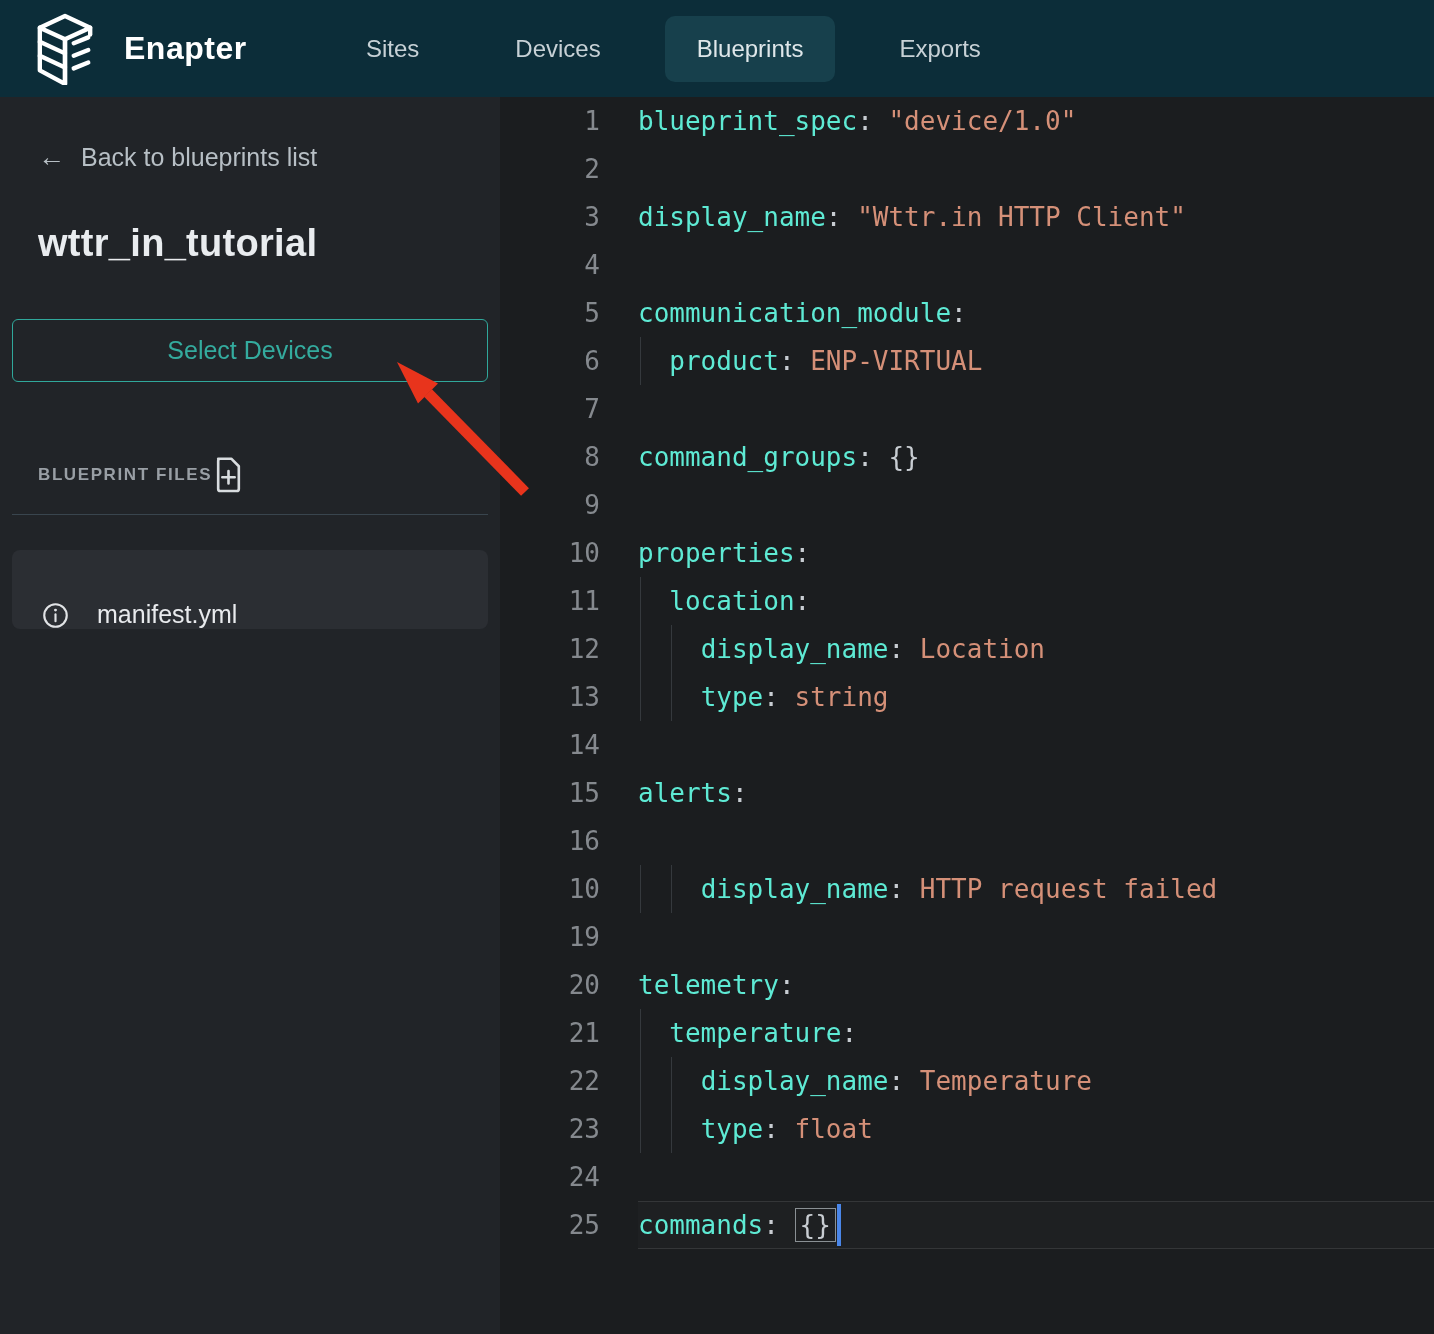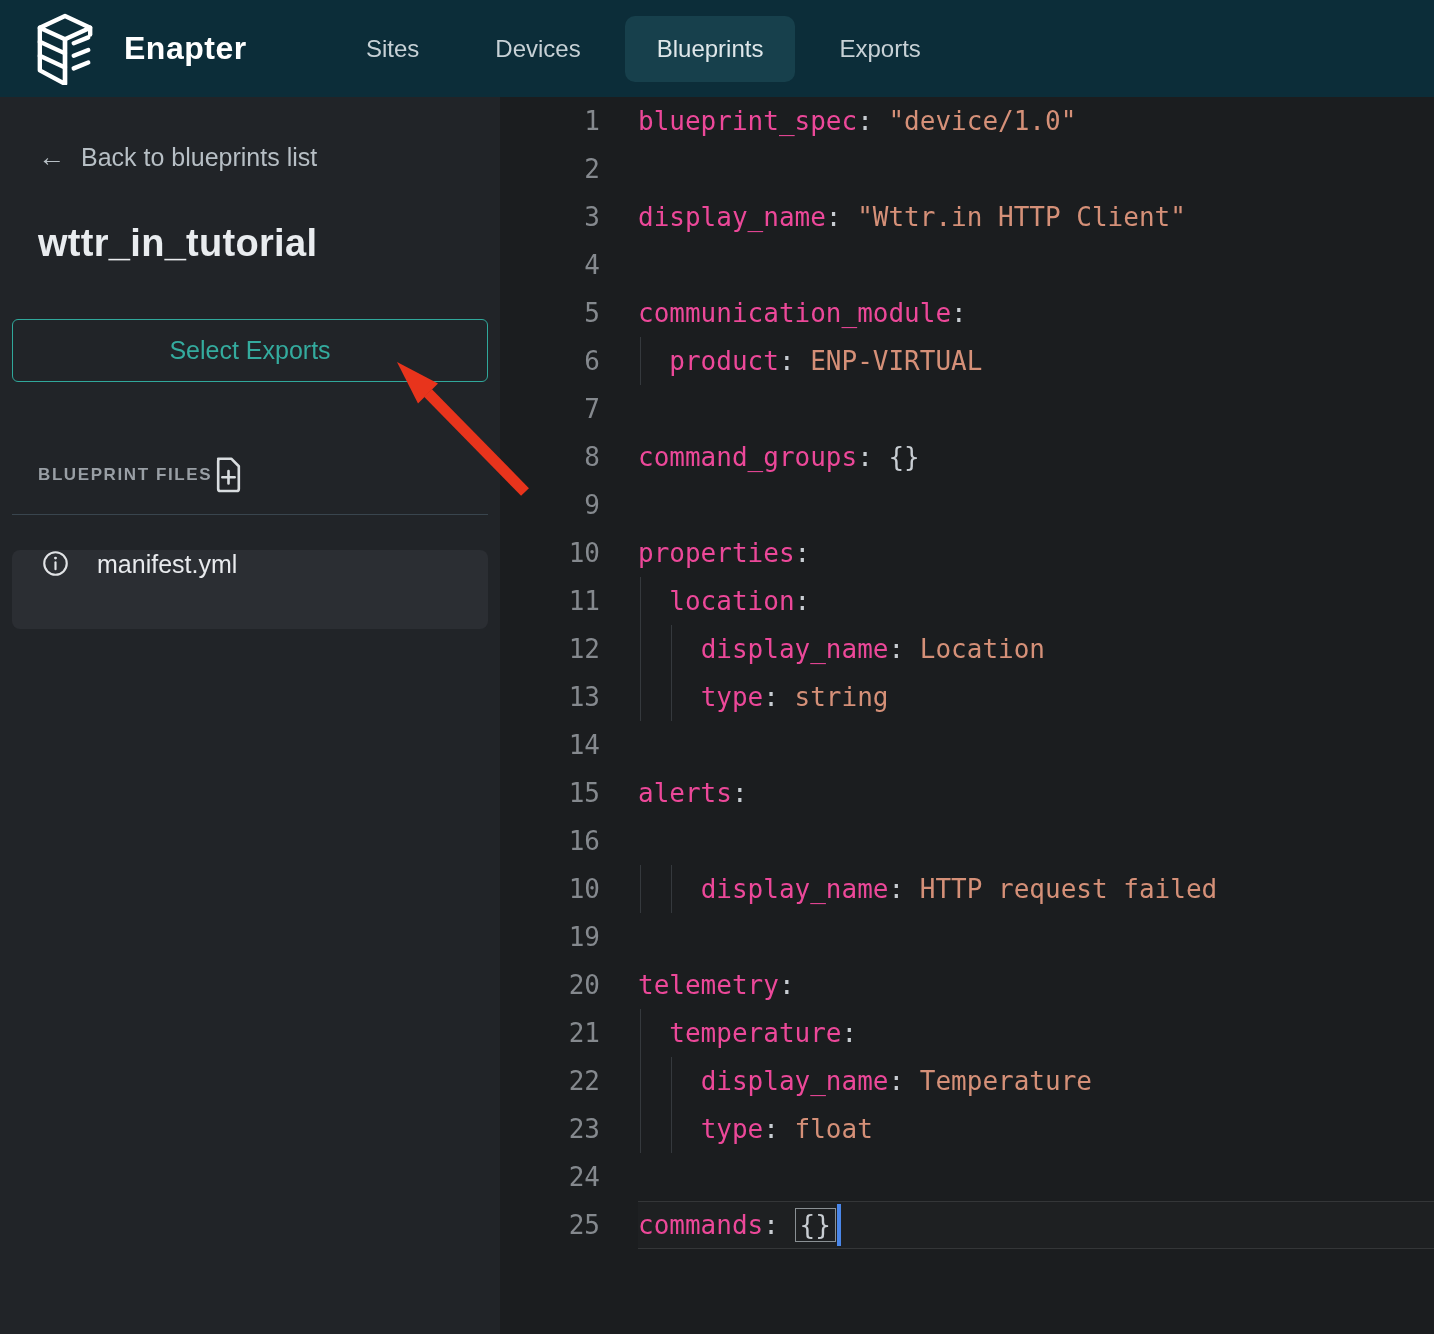--- a/index.html
+++ b/index.html
@@ -10,21 +10,21 @@
     font-family:"Liberation Sans", sans-serif;
   }
 
   
   header {
     height:97px; background:#0c2d39;
     display:flex; align-items:center;
   }
   .brand { display:flex; align-items:center; gap:28px; margin-left:34px; width:300px; }
   .brand-name { color:#ffffff; font-size:32px; font-weight:bold; letter-spacing:.5px; }
-  nav { display:flex; align-items:center; gap:12px; }
+  nav { display:flex; align-items:center; gap:32px; }
   .nav-item {
     color:#c7d1d6; font-size:24px; font-weight:500;
     padding:19px 32px; border-radius:10px; cursor:pointer; white-space:nowrap;
   }
   .nav-item.active { background:#17404c; color:#dfe7ea; }
 
   
   .sidebar {
     position:absolute; left:0; top:97px; bottom:0; width:500px;
     background:#212428; padding:0 12px;
@@ -43,41 +43,41 @@
     color:#34ab9e; font-size:25px; font-weight:500; font-family:inherit; cursor:pointer;
   }
   .files-header {
     margin:73px 16px 0 26px; display:flex; align-items:center; justify-content:flex-start;
   }
   .files-label { color:#999fa5; font-size:17px; font-weight:bold; letter-spacing:1.6px; }
   .add-file-btn { background:none; border:none; padding:0; cursor:pointer; line-height:0; }
   .sb-divider { margin-top:20px; border:none; border-top:1px solid #39454e; }
   .file-row {
     margin-top:35px; height:79px; background:#2b2e33; border-radius:8px;
-    display:flex; align-items:flex-start; padding-left:30px; gap:28px; cursor:pointer;
+    display:flex; align-items:flex-end; padding-left:30px; gap:28px; cursor:pointer;
   }
   .file-name { color:#e8eaed; font-size:25px; }
 
   
   .editor {
     position:absolute; left:500px; top:97px; right:0; bottom:0;
     background:#1b1d1f; font-family:"DejaVu Sans Mono", monospace;
     font-size:26px; overflow:hidden;
   }
   .ed-line { display:flex; height:48px; line-height:48px; }
   .gutter {
     flex:none; width:100px; text-align:right; color:#85898e;
     user-select:none;
   }
   .code { position:relative; flex:1; margin-left:38px; white-space:pre; color:#c8cdd2; }
   .code.current {
     box-shadow: inset 0 1px 0 rgba(255,255,255,.10), inset 0 -1px 0 rgba(255,255,255,.10);
     background: rgba(255,255,255,.015);
   }
-  .tok-key { color:#ec4899; }
+  .tok-key { color:#5eead4; }
   .tok-str { color:#d59078; }
   .tok-punc { color:#c8cdd2; }
   .guide { position:absolute; top:0; bottom:0; width:1px; background:#35393d; }
   .bracket-box {
     color:#c8cdd2; border:1px solid #8a9094; padding:1px 4px; margin-right:1px;
   }
   .cursor {
     display:inline-block; width:4px; height:42px; background:#4a86e8;
     vertical-align:middle; margin-top:-4px;
   }
@@ -114,21 +114,21 @@
 </header>
 
 <aside class="sidebar">
   <div class="back-link">
     <span class="back-arrow">←</span>
     <span>Back to blueprints list</span>
   </div>
 
   <h1 class="bp-title">wttr_in_tutorial</h1>
 
-  <button class="select-device-btn">Select Exports</button>
+  <button class="select-device-btn">Select Devices</button>
 
   <div class="files-header">
     <span class="files-label">BLUEPRINT FILES</span>
     <button class="add-file-btn">
       <svg width="33" height="39" viewBox="0 0 24 28">
         <g fill="none" stroke="#d8dcdf" stroke-width="1.9" stroke-linejoin="round" stroke-linecap="round">
           <path d="M4.5,2.5 h9.5 l5.5,5.5 v16.5 a1.5,1.5 0 0 1 -1.5,1.5 h-12 a1.5,1.5 0 0 1 -1.5,-1.5 v-20.5 a1.5,1.5 0 0 1 1.5,-1.5 z"></path>
           <path d="M12,11.5 v9 M7.5,16 h9"></path>
         </g>
       </svg>

